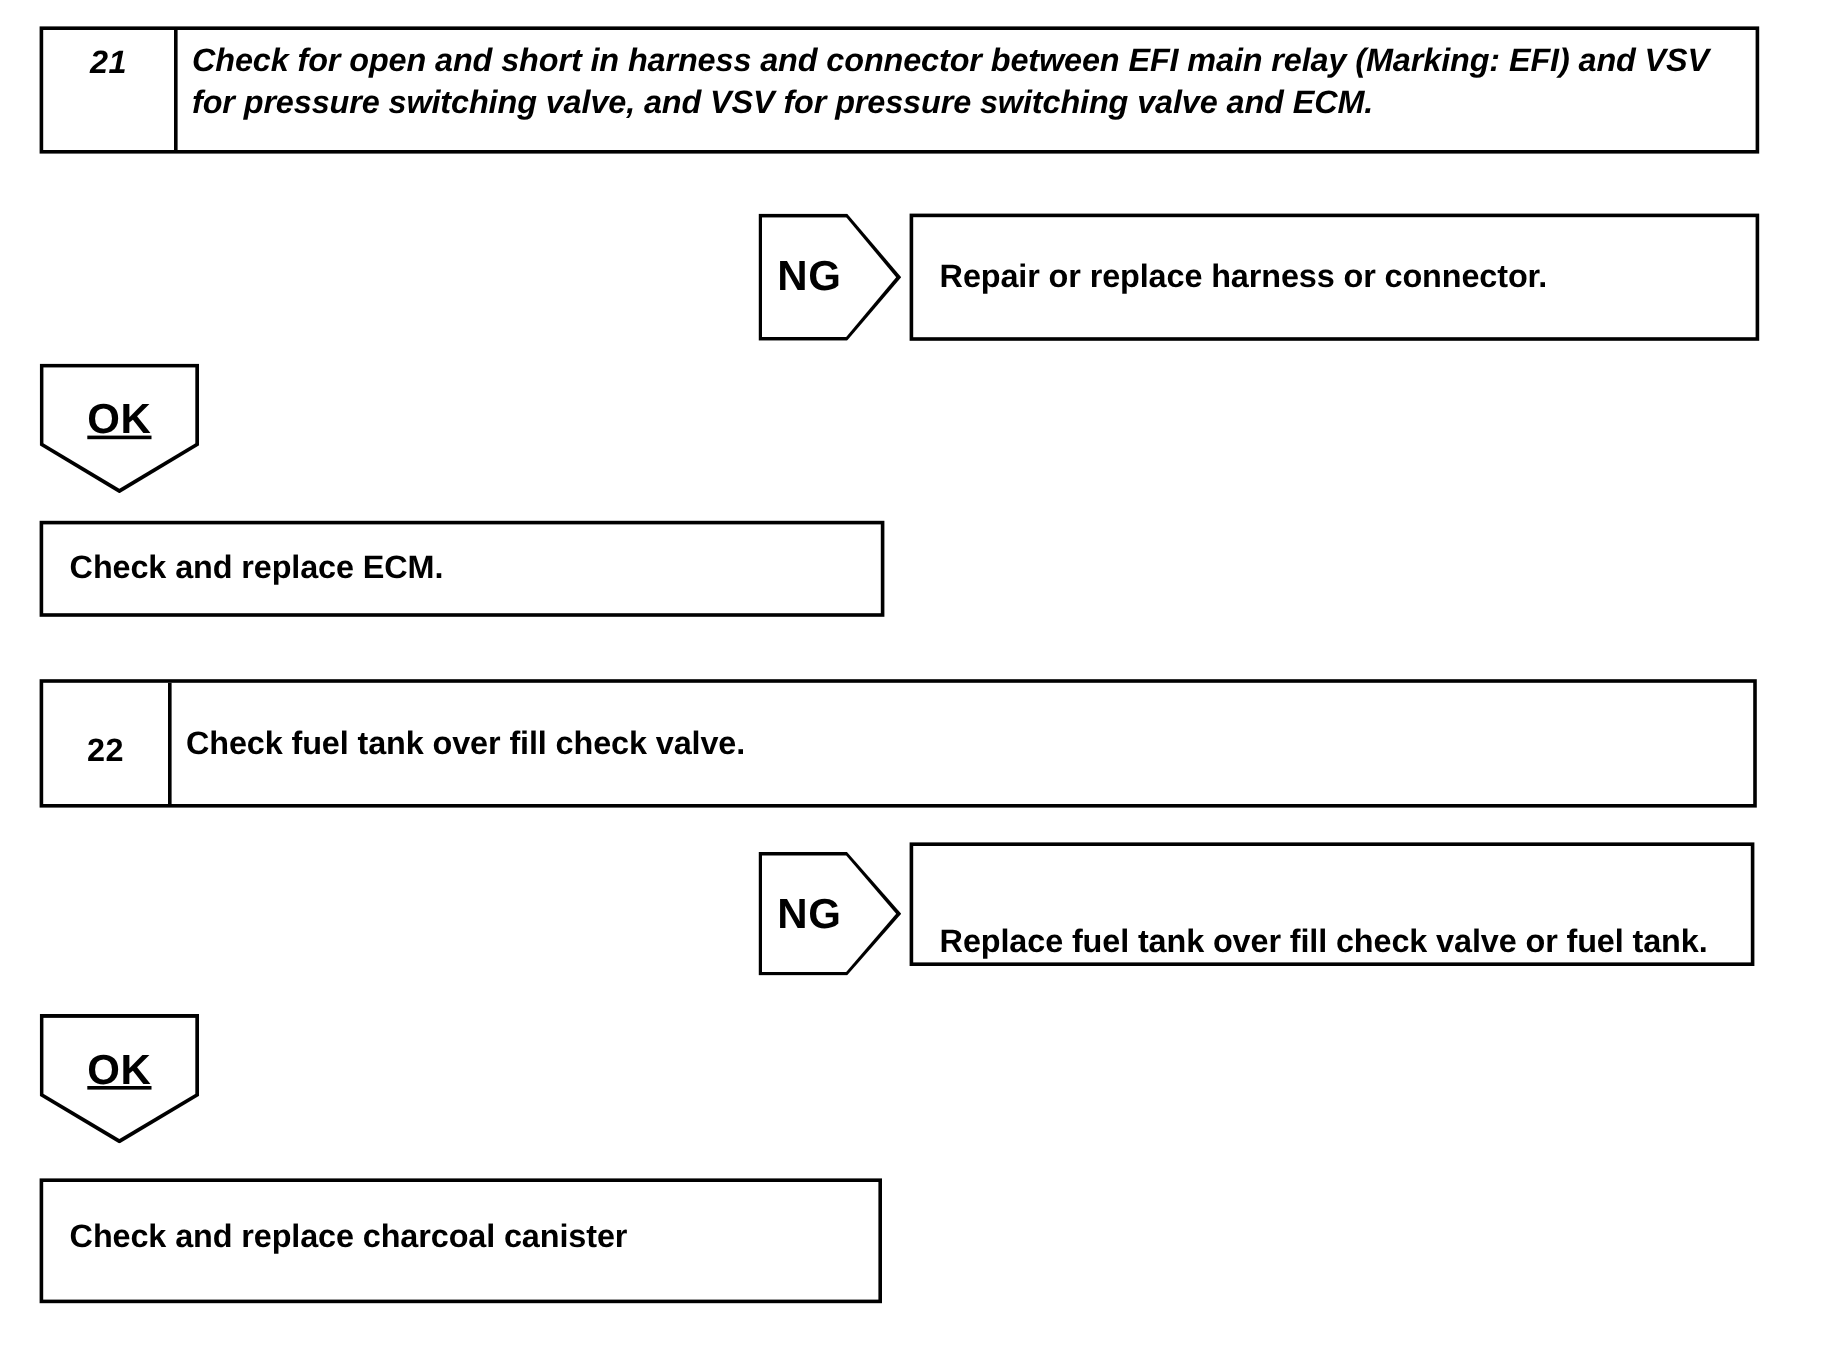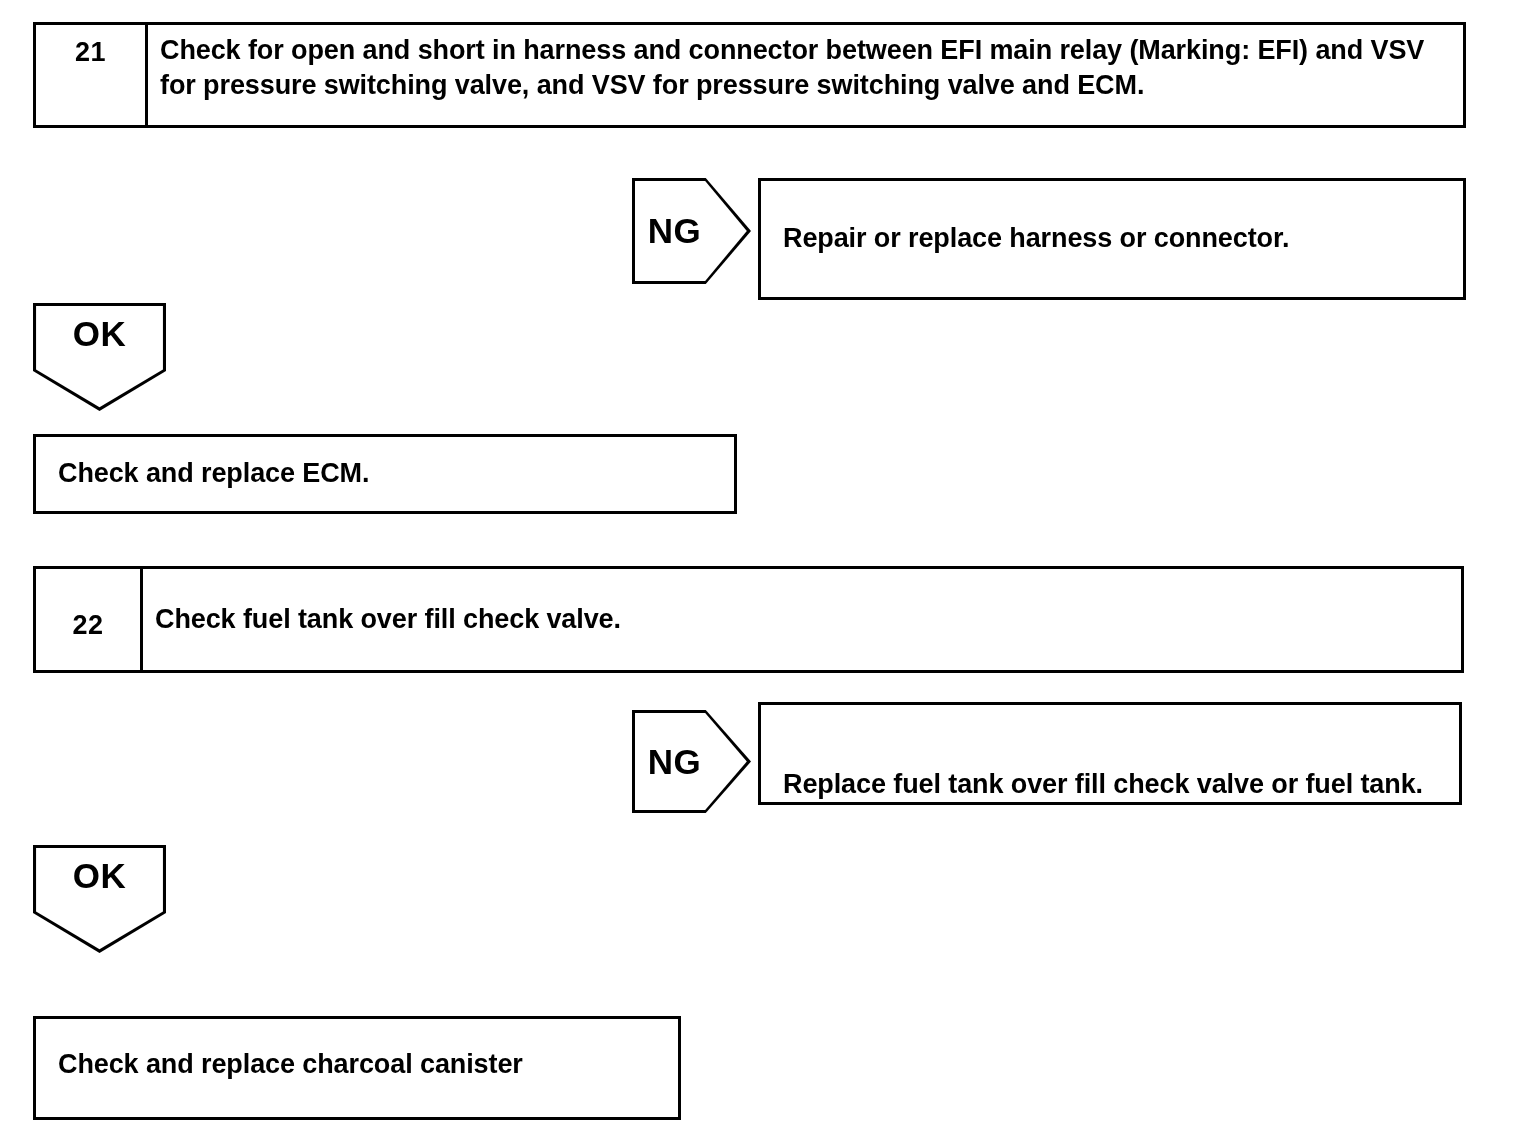--- a/index.html
+++ b/index.html
@@ -112,40 +112,41 @@
   .pent-down {
     -webkit-clip-path: polygon(0% 0%, 100% 0%, 100% 63%, 50% 100%, 0% 63%);
     clip-path: polygon(0% 0%, 100% 0%, 100% 63%, 50% 100%, 0% 63%);
   }
   .pent-down .inner {
     -webkit-clip-path: polygon(2.3% 2.8%, 97.7% 2.8%, 97.7% 61.5%, 50% 96.5%, 2.3% 61.5%);
     clip-path: polygon(2.3% 2.8%, 97.7% 2.8%, 97.7% 61.5%, 50% 96.5%, 2.3% 61.5%);
     align-items: flex-start;
   }
   .pent-down .inner span {
-    margin-top: 11px;
+    margin-top: 27px;
+    text-decoration: underline;
   }
 </style>
 </head>
 <body>
 
 <div id="page">
 
-  <div class="box step-box" style="left:33px; top:22px; width:1433px; height:106px;">
+  <div class="box step-box" style="left:33px; top:22px; width:1433px; height:106px;font-style:italic;">
     <div class="step-num" style="width:112px;">21</div>
     <div class="step-text">Check for open and short in harness and connector between EFI main relay (Marking: EFI) and VSV for pressure switching valve, and VSV for pressure switching valve and ECM.</div>
   </div>
 
   <div class="pent pent-right" style="left:632px; top:178px; width:119px; height:106px;">
     <div class="inner">
       <span>NG</span>
     </div>
   </div>
 
-  <div class="box result-box" style="left:758px; top:178px; width:708px; height:122px;">
+  <div class="box result-box" style="left:758px; top:178px; width:708px; height:106px;">
     <div class="result-text">Repair or replace harness or connector.</div>
   </div>
 
   <div class="pent pent-down" style="left:33px; top:303px; width:133px; height:108px;">
     <div class="inner">
       <span>OK</span>
     </div>
   </div>
 
   <div class="box result-box" style="left:33px; top:434px; width:704px; height:80px;">
@@ -166,17 +167,17 @@
   <div class="box result-box" style="left:758px; top:702px; width:704px; height:103px; align-items:flex-end;">
     <div class="result-text justify" style="padding-top:14px; padding-right:24px;">Replace fuel tank over fill check valve or fuel tank.</div>
   </div>
 
   <div class="pent pent-down" style="left:33px; top:845px; width:133px; height:108px;">
     <div class="inner">
       <span>OK</span>
     </div>
   </div>
 
-  <div class="box result-box" style="left:33px; top:982px; width:648px; height:104px; align-items:flex-start;margin-top:34px;">
+  <div class="box result-box" style="left:33px; top:982px; width:702px; height:104px; align-items:flex-start;">
     <div class="result-text" style="padding-top:28px;">Check and replace charcoal canister</div>
   </div>
 
 </div>
 
 </body></html>

